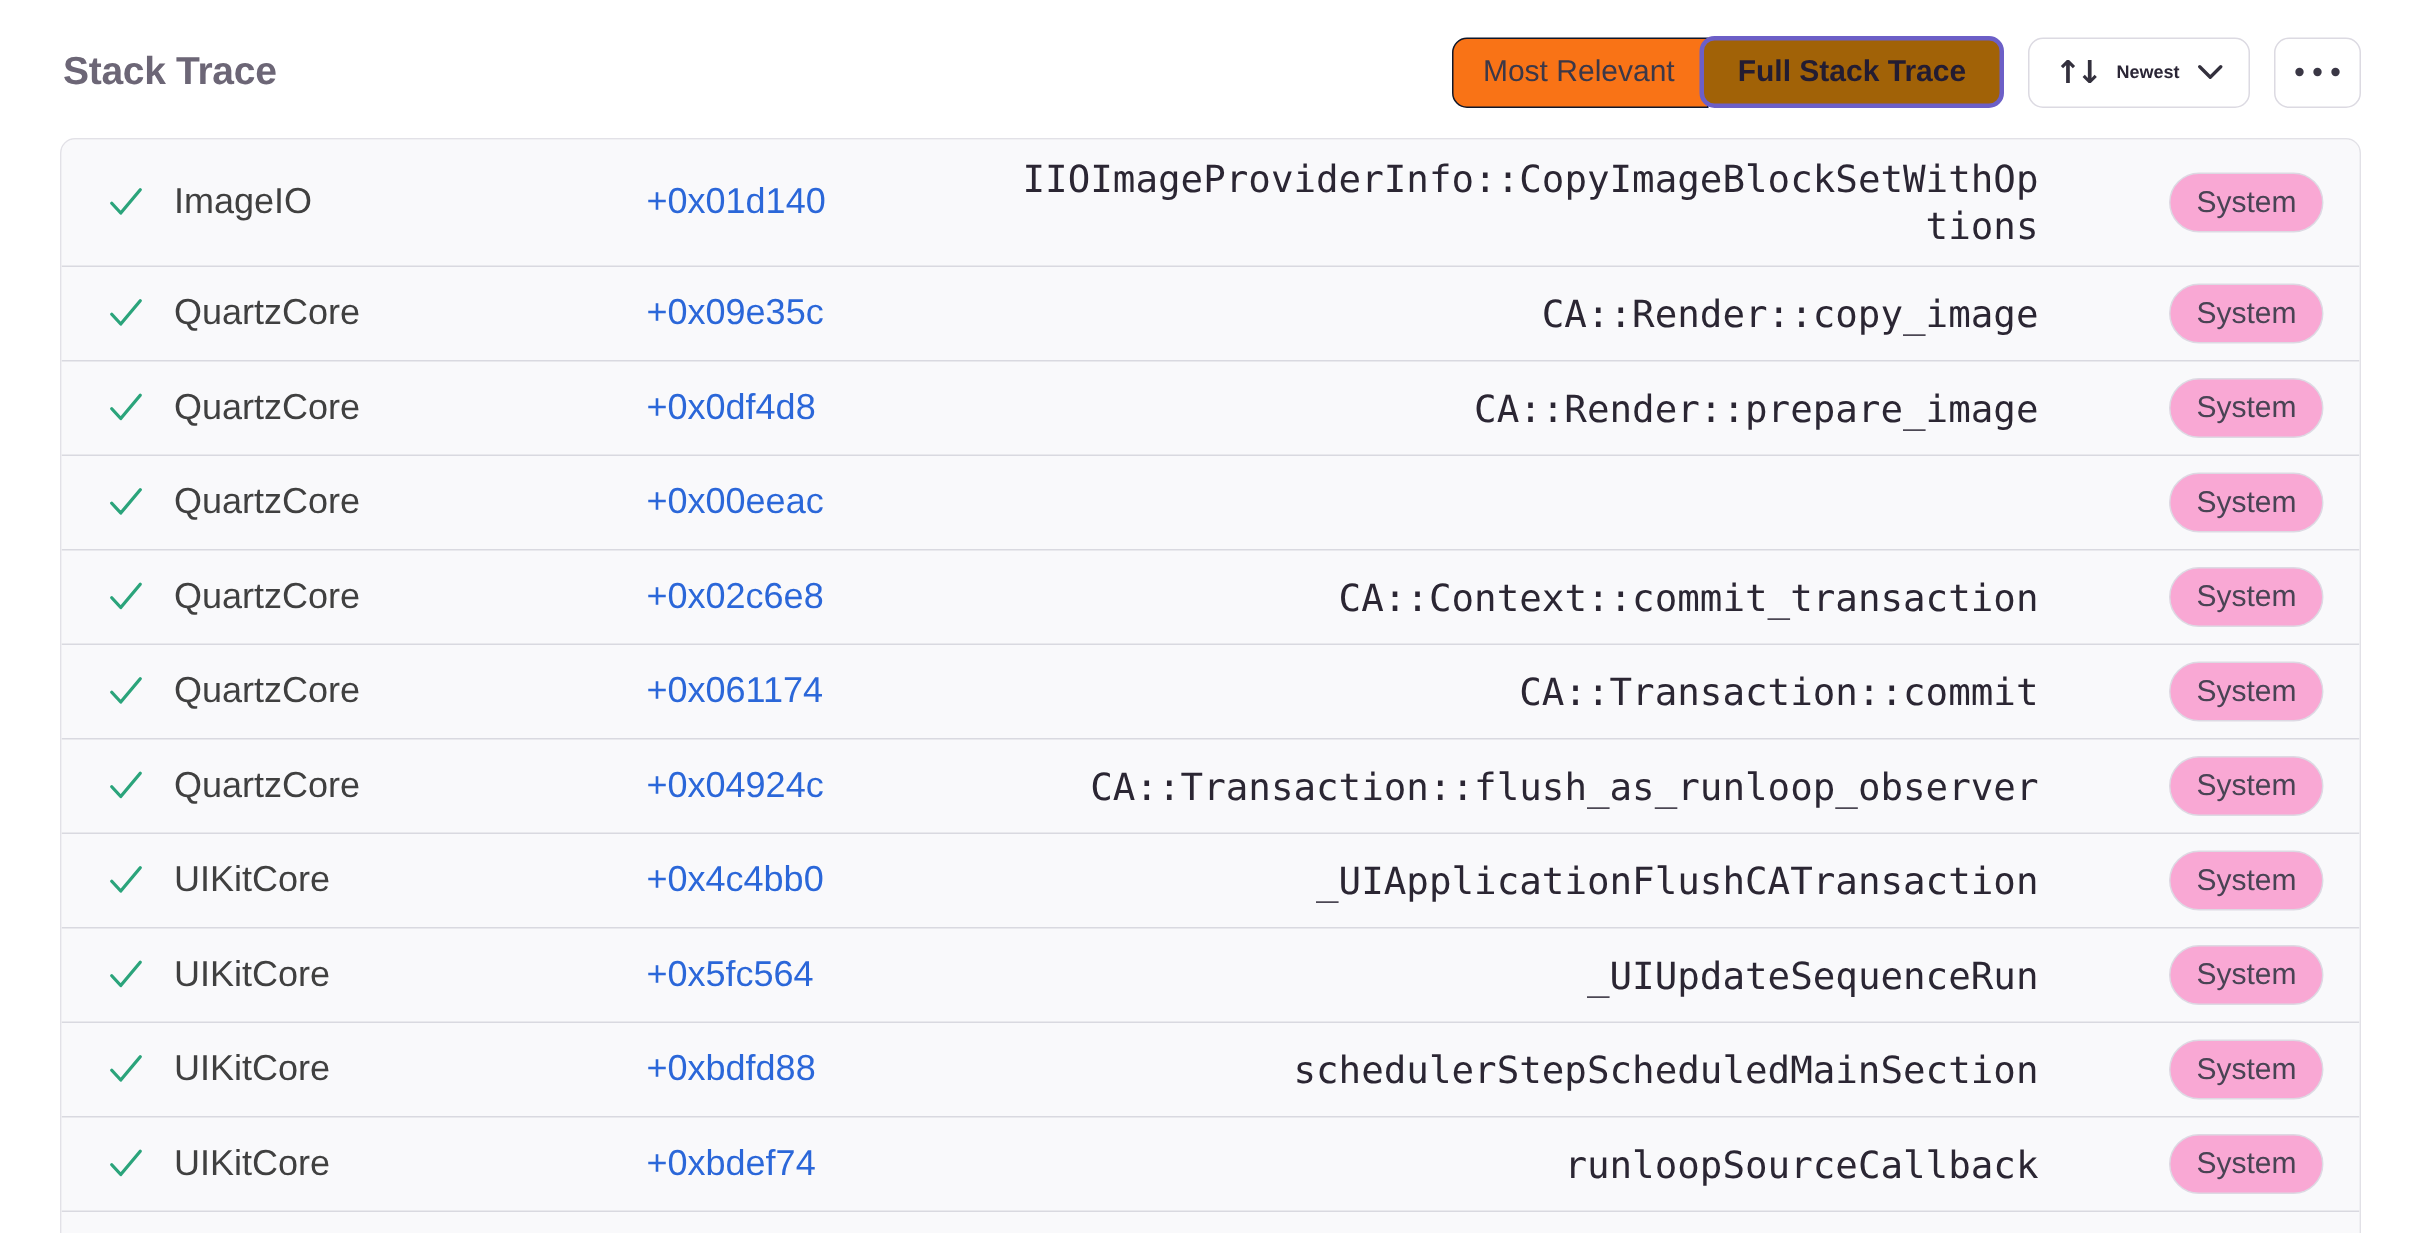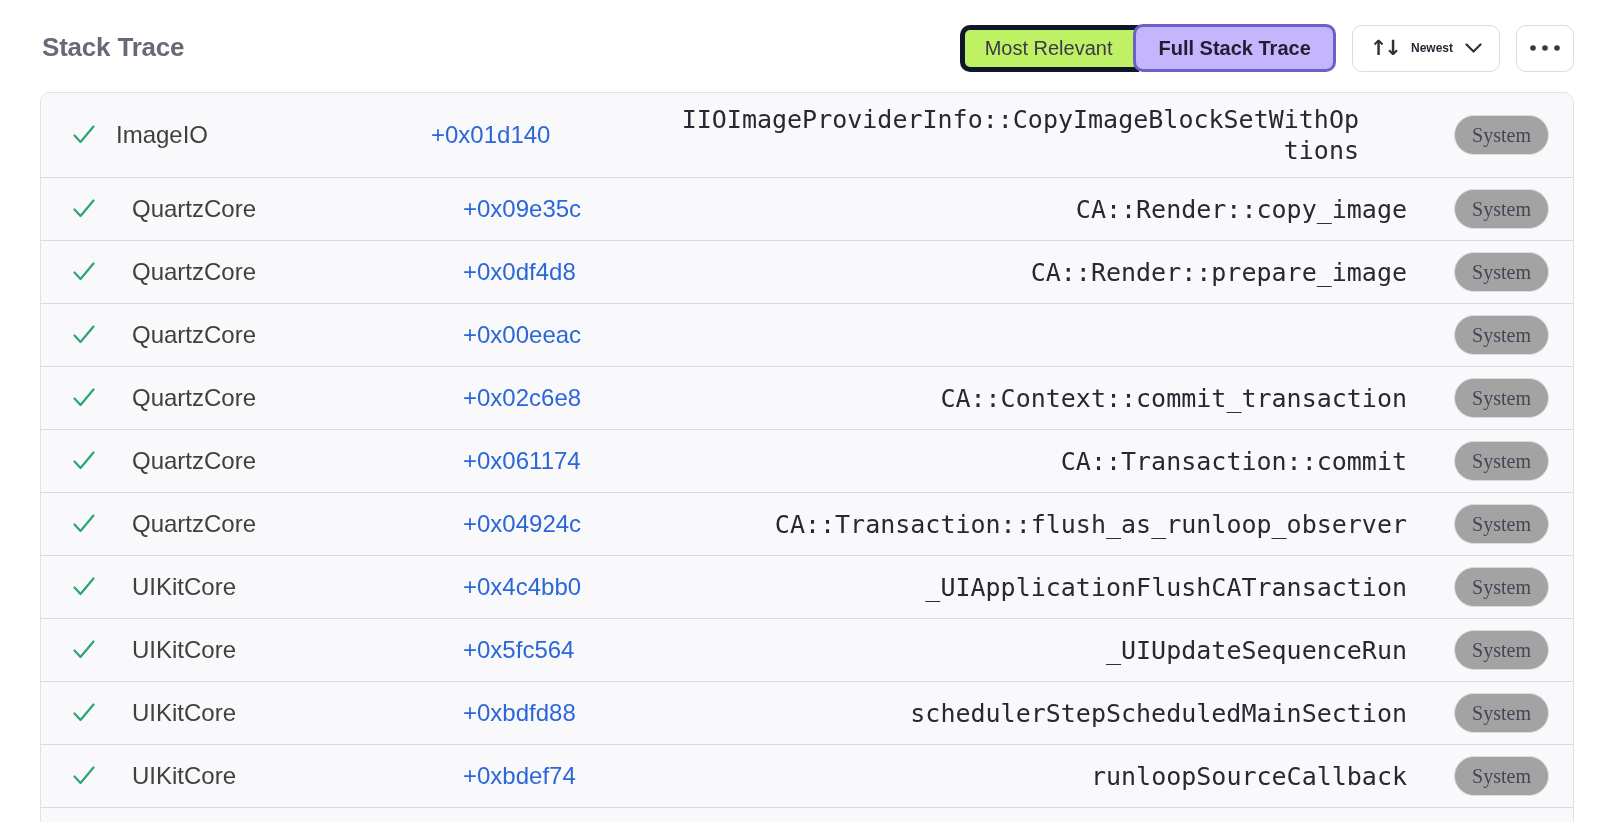--- a/index.html
+++ b/index.html
@@ -7,50 +7,50 @@
     font-family:"Liberation Sans", sans-serif; }
 
   .header { display:flex; align-items:flex-start; justify-content:space-between;
     padding:24px 40px 0 42px; }
   .page-title { font-size:26px; font-weight:700; color:#6C6676; letter-spacing:-0.2px;
     padding-top:8px; }
   .header-actions { display:flex; align-items:center; gap:16px; }
 
   .segmented { display:flex; align-items:center; }
   .seg-btn { font-family:"Liberation Sans", sans-serif; font-size:20px; color:#3C3848;
-    height:47px; padding:0 22px 0 20px; background:#bef264;
-    border:5px solid #0f172a; border-radius:10px 0 0 10px; cursor:pointer; }
-  .seg-btn.active { background:#c4b5fd; border:3px solid #6C5FC7; border-radius:10px;
+    height:47px; padding:0 22px 0 20px; background:#f97316;
+    border:1px solid #0f172a; border-radius:10px 0 0 10px; cursor:pointer; }
+  .seg-btn.active { background:#a16207; border:3px solid #6C5FC7; border-radius:10px;
     font-weight:700; color:#231C32; margin-left:-6px; height:48px; padding:0 22px;
     position:relative; z-index:2; }
 
   .pill-btn { display:flex; align-items:center; gap:10px; height:47px; padding:0 17px;
     background:#ffffff; border:1px solid #DCDAE2; border-radius:10px; cursor:pointer;
     font-family:"Liberation Sans", sans-serif; }
   .sort-arrows { font-family:"DejaVu Sans", sans-serif; font-size:21px; font-weight:600;
     color:#33303D; letter-spacing:-3px; margin-right:2px; }
   .sort-label { font-size:12px; font-weight:700; color:#2B2636; }
   .chev { display:inline-flex; margin-left:2px; }
   .more-btn { width:58px; justify-content:center; }
 
   .trace-table { margin:20px 40px 0 40px; border:1px solid #E2E1E7;
     border-radius:10px 10px 0 0; overflow:hidden; background:#F9F9FB; }
   .frame-row { display:flex; align-items:center; min-height:62.6px;
     padding:11px 24px 11px 30px; background:#F9F9FB; cursor:pointer; }
-  .frame-row + .frame-row, .row-sliver { border-top:1px solid #D9D9E0;gap:16px; }
+  .frame-row + .frame-row, .row-sliver { border-top:1px solid #D9D9E0; }
   .check { width:26px; height:26px; flex-shrink:0; margin-right:19px; display:flex;
     align-items:center; }
   .module { width:315px; flex-shrink:0; font-size:24px; color:#404040; }
   .addr { width:238px; flex-shrink:0; font-size:24px; color:#2B67D9;
     text-decoration:none; }
   .func { width:690px; flex-shrink:0; font-family:"DejaVu Sans Mono", monospace;
     font-size:25px; line-height:31px; color:#2B2633; word-break:break-all;text-align:right; }
   .badge { margin-left:auto; flex-shrink:0; font-size:20px; color:#494354;
-    background:#a3a3a3; border:1px solid #DDD9E3; border-radius:999px;
-    padding:7px 17px; line-height:1.2;font-family:Liberation Serif, serif; }
+    background:#f9a8d4; border:1px solid #DDD9E3; border-radius:999px;
+    padding:7px 17px; line-height:1.2; }
   .row-sliver { height:40px; background:#F9F9FB; }
 </style>
 </head>
 <body>
 
 <div class="header">
   <div class="page-title">Stack Trace</div>
   <div class="header-actions">
     <div class="segmented">
       <button class="seg-btn">Most Relevant</button>

